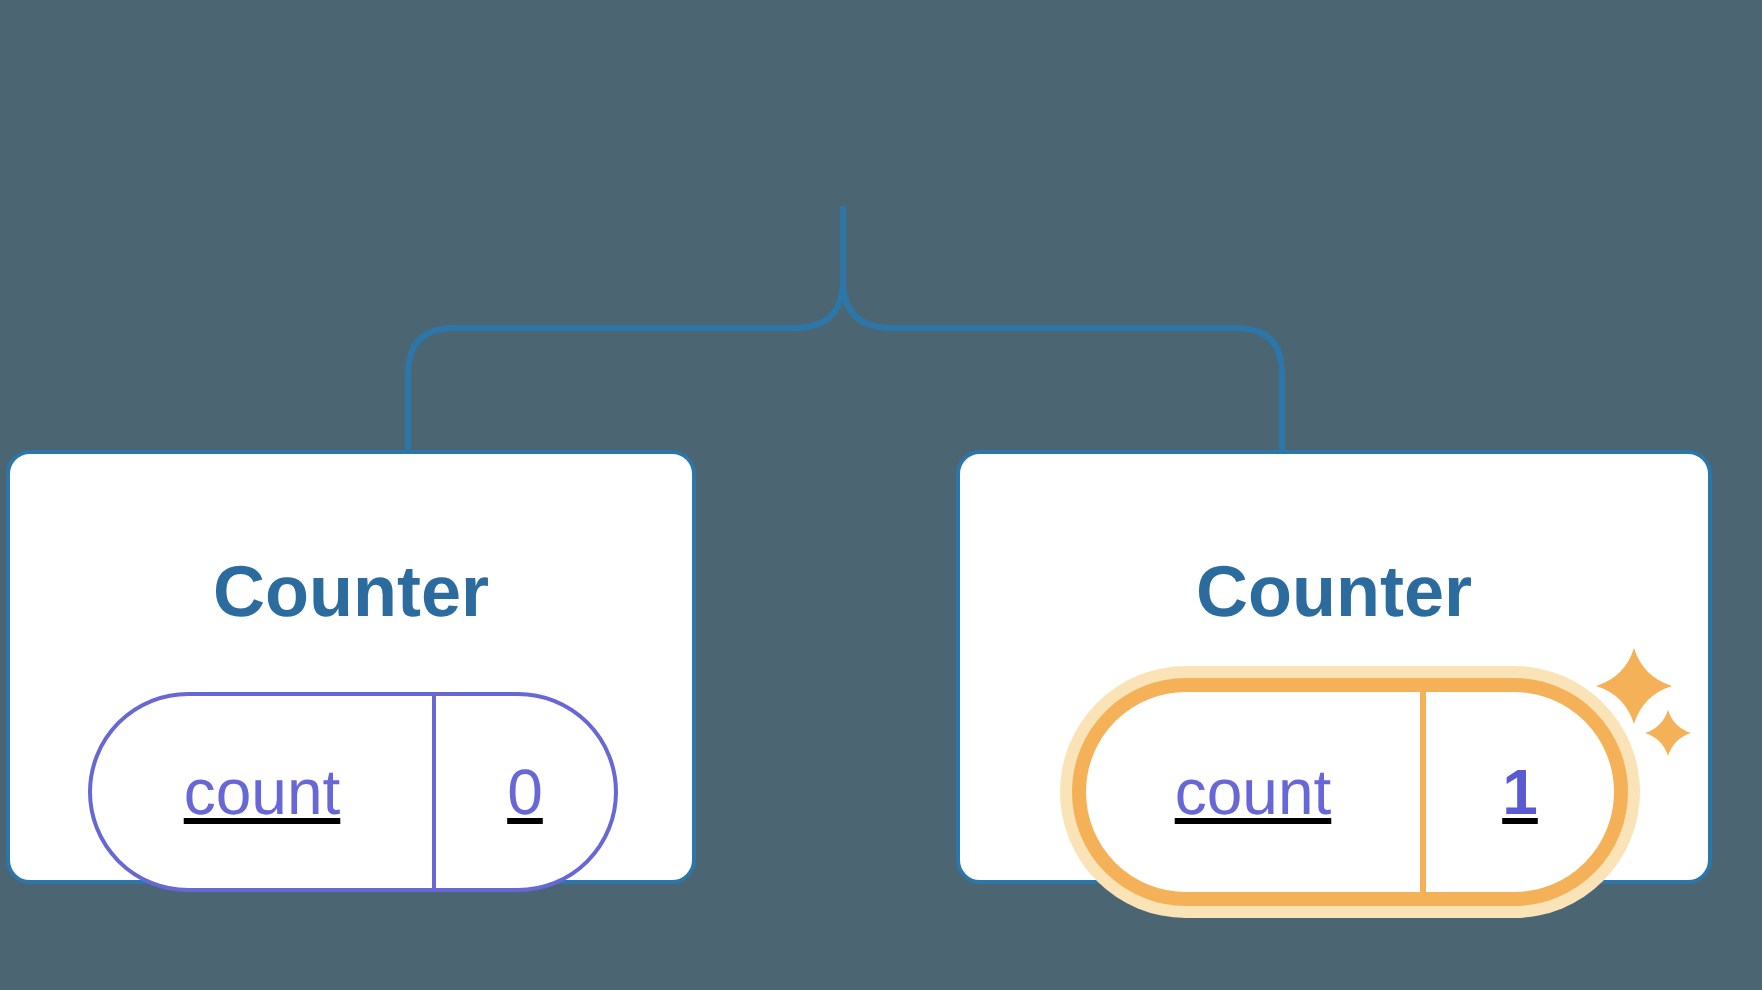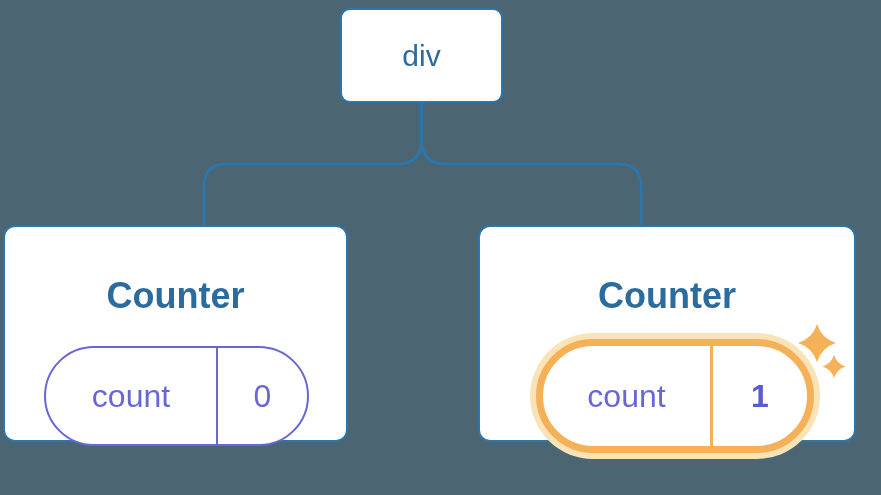--- a/index.html
+++ b/index.html
@@ -65,20 +65,21 @@
     color: var(--blue_text, #2B6B9D);
   }
   .pill {
     position: absolute;
     display: flex;
     align-items: stretch;
     box-sizing: border-box;
     background: var(--card_bg, #fff);
     border-radius: 999px;
     overflow: hidden;
+    text-decoration: underline;
   }
   .pill-plain {
     left: 39px;
     top: 119px;
     width: 265px;
     height: 100px;
     border: 2px solid var(--purple, #6767D6);
   }
   .pill-highlight {
     left: 56px;
@@ -122,23 +123,20 @@
 </head>
 <body>
 
 <div class="stage">
 
   <svg class="connectors" viewBox="0 0 881 495" xmlns="http://www.w3.org/2000/svg">
     <path d="M421.5 103 L421.5 140 Q421.5 164 397 164 L227 164 Q204 164 204 187 L204 226"></path>
     <path d="M421.5 103 L421.5 140 Q421.5 164 446 164 L618 164 Q641 164 641 187 L641 226"></path>
   </svg>
 
-  <div class="node-root">
-    <span>div</span>
-  </div>
 
   <div class="card card-left">
     <div class="card-title">Counter</div>
     <div class="pill pill-plain">
       <div class="cell key">count</div>
       <div class="divider-line"></div>
       <div class="cell val">0</div>
     </div>
   </div>
 

